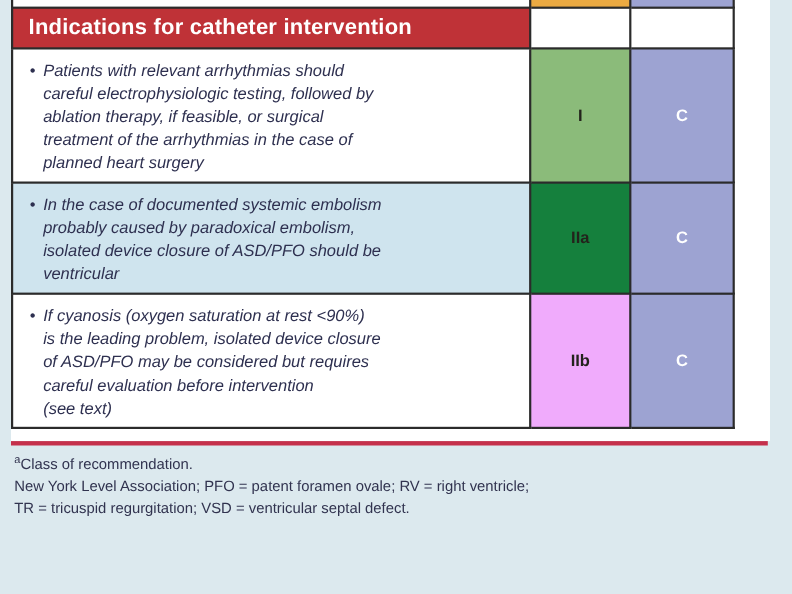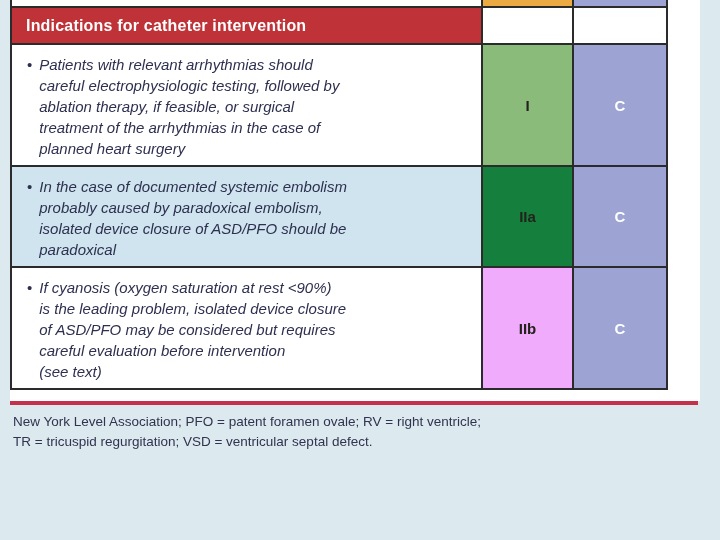--- a/index.html
+++ b/index.html
@@ -15,21 +15,21 @@
   .guideline-table {
     position:absolute; left:10px; top:-2px;
     border-collapse:collapse; table-layout:fixed;
   }
   .guideline-table td {
     border:2px solid #2b2b2b; padding:0; vertical-align:middle;
   }
   td.sliver { height:6px; }
   tr.header-row td { height:35px; background:#ffffff; }
   td.header-cell {
-    color:#ffffff; font-weight:bold; font-size:16px;
+    color:#ffffff; font-weight:bold; font-size:20px;
     padding:0 0 0 14px !important; letter-spacing:0.2px;
   }
   td.text-cell { vertical-align:top; }
   .bullet-row {
     display:flex; gap:7px; padding:9px 6px 6px 15px;
     color:#2e3050; font-size:15px; line-height:21px;
   }
   .bullet-glyph { flex:0 0 auto; }
   .lines { flex:1 1 auto;font-style:italic; }
   td.class-cell {
@@ -89,21 +89,21 @@
     </tr>
 
     <tr style="height:98px;">
       <td class="text-cell" style="background-color: rgb(207, 228, 238);">
         <div class="bullet-row">
           <span class="bullet-glyph">•</span>
           <div class="lines">
                 <div>In the case of documented systemic embolism</div>
                 <div>probably caused by paradoxical embolism,</div>
                 <div>isolated device closure of ASD/PFO should be</div>
-                <div>paradoxical</div>
+                <div>ventricular</div>
               </div>
         </div>
       </td>
       <td class="class-cell" style="background-color: #15803d;">IIa</td>
       <td class="evidence-cell" style="background-color: rgb(157, 163, 210);">C</td>
     </tr>
 
     <tr style="height:120px;">
       <td class="text-cell" style="background-color: rgb(255, 255, 255);">
         <div class="bullet-row">
@@ -119,18 +119,19 @@
       </td>
       <td class="class-cell" style="background-color: #f0abfc;">IIb</td>
       <td class="evidence-cell" style="background-color: rgb(157, 163, 210);">C</td>
     </tr>
   </tbody>
     </table>
 
   <div class="divider" style="background-color: rgb(197, 48, 75);"></div>
 
   <div class="footnotes">
+    <div><sup>a</sup><span>Class of recommendation.</span></div>
     <div>
         <div>New York Level Association; PFO = patent foramen ovale; RV = right ventricle;</div>
         <div>TR = tricuspid regurgitation; VSD = ventricular septal defect.</div>
       </div>
   </div>
 </div>
 
 </body></html>

